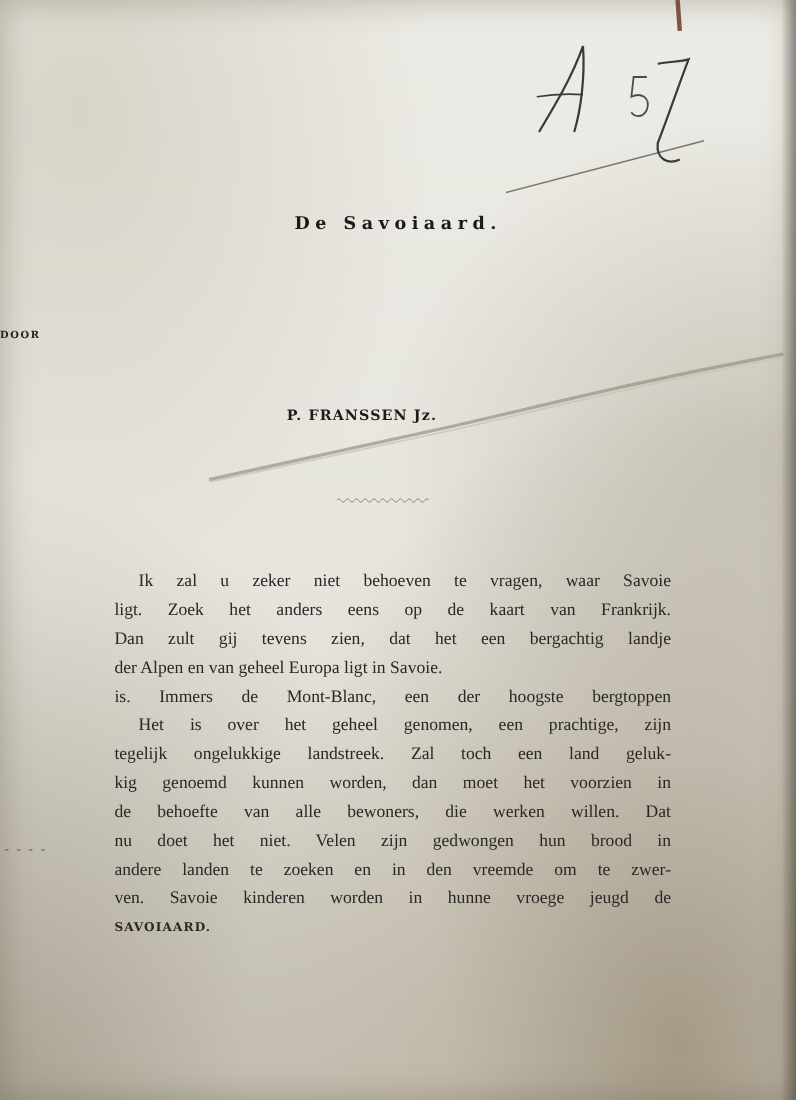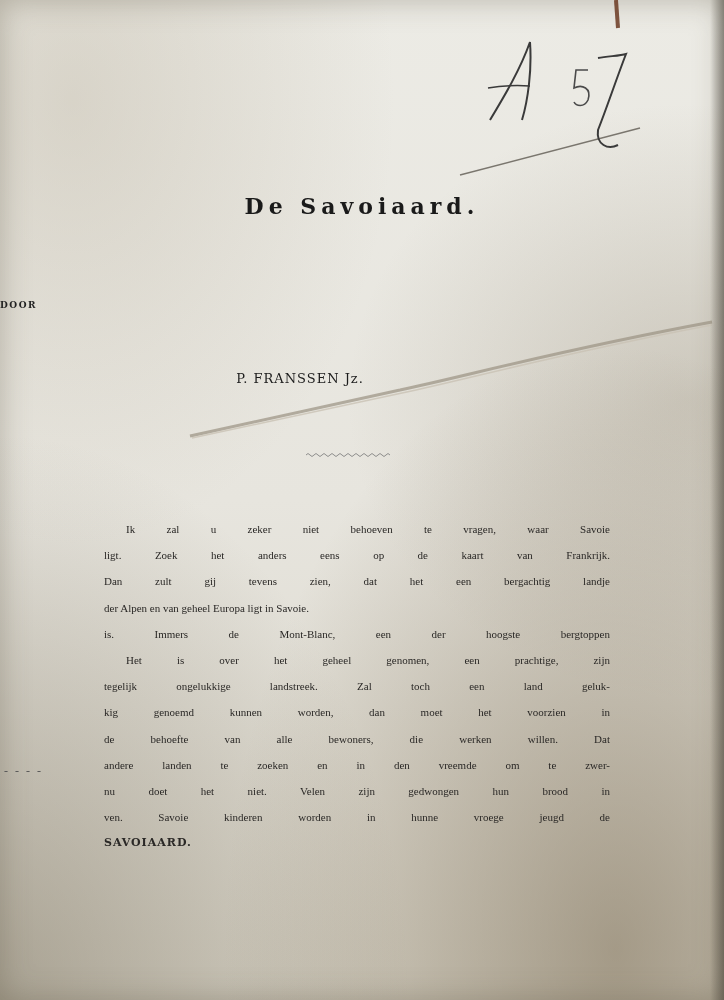--- a/index.html
+++ b/index.html
@@ -20,40 +20,40 @@
   }
   .edge-right {
     position:absolute; right:0; top:0; width:14px; height:1000px;
     background:linear-gradient(90deg, rgba(0,0,0,0) 0%, rgba(60,55,45,0.5) 100%);
   }
   .handwriting {
     position:absolute; left:470px; top:30px; width:250px; height:160px;
   }
   .title {
     position:absolute; left:0; width:724px; top:193px; text-align:center;
-    font-family:"DejaVu Serif", serif; font-weight:bold; font-size:22px;
+    font-family:"DejaVu Serif", serif; font-weight:bold; font-size:16px;
     letter-spacing:5px; color:#1a1a1a;
   }
   .door {
     position:absolute; left:0; width:724px; top:300px; text-align:left;
     font-size:9px; font-weight:bold; letter-spacing:1.5px; color:#222;
   }
   .author {
     position:absolute; left:0; width:600px; top:371px; text-align:center;
-    font-size:13px; font-weight:normal; letter-spacing:1px; color:#1c1c1c;
+    font-size:13px; font-weight:bold; letter-spacing:1px; color:#1c1c1c;padding-left:29px;
   }
   .ornament {
     position:absolute; left:306px; top:452px; width:84px; height:6px;
   }
   .crease {
     position:absolute; left:0; top:0; width:724px; height:1000px; pointer-events:none;
   }
   .body-text {
     position:absolute; left:104px; top:516px; width:506px;
-    font-family:"Liberation Serif", serif; font-size:11px; line-height:26.2px;
+    font-family:"Liberation Serif", serif; font-size:16px; line-height:26.2px;
     color:#2a2826; text-align:justify;
   }
   .line { display:block; text-align:justify; text-align-last:justify; white-space:nowrap; }
   .line.last { text-align-last:left; }
   .indent { padding-left:22px; }
   .signature {
     position:absolute; left:104px; top:836px;
     font-size:11px; font-weight:bold; letter-spacing:1px; color:#2a2826;
     font-family:"DejaVu Serif", serif;
   }
@@ -96,22 +96,22 @@
       <span class="line">ligt. Zoek het anders eens op de kaart van Frankrijk.</span>
       <span class="line">Dan zult gij tevens zien, dat het een bergachtig landje</span>
       <span class="line last">der Alpen en van geheel Europa ligt in Savoie.</span>
       <span class="line">is. Immers de Mont-Blanc, een der hoogste bergtoppen</span>
     </div>
     <div>
       <span class="line indent">Het is over het geheel genomen, een prachtige, zijn</span>
       <span class="line">tegelijk ongelukkige landstreek. Zal toch een land geluk-</span>
       <span class="line">kig genoemd kunnen worden, dan moet het voorzien in</span>
       <span class="line">de behoefte van alle bewoners, die werken willen. Dat</span>
+      <span class="line">nu doet het niet. Velen zijn gedwongen hun brood in</span>
       <span class="line">andere landen te zoeken en in den vreemde om te zwer-</span>
-      <span class="line">nu doet het niet. Velen zijn gedwongen hun brood in</span>
       <span class="line">ven. Savoie kinderen worden in hunne vroege jeugd de</span>
     </div>
   </div>
 
   <div class="signature">SAVOIAARD.</div>
   <div class="dash-mark">- - - -</div>
 
   <div class="edge-right"></div>
 </div>
 

